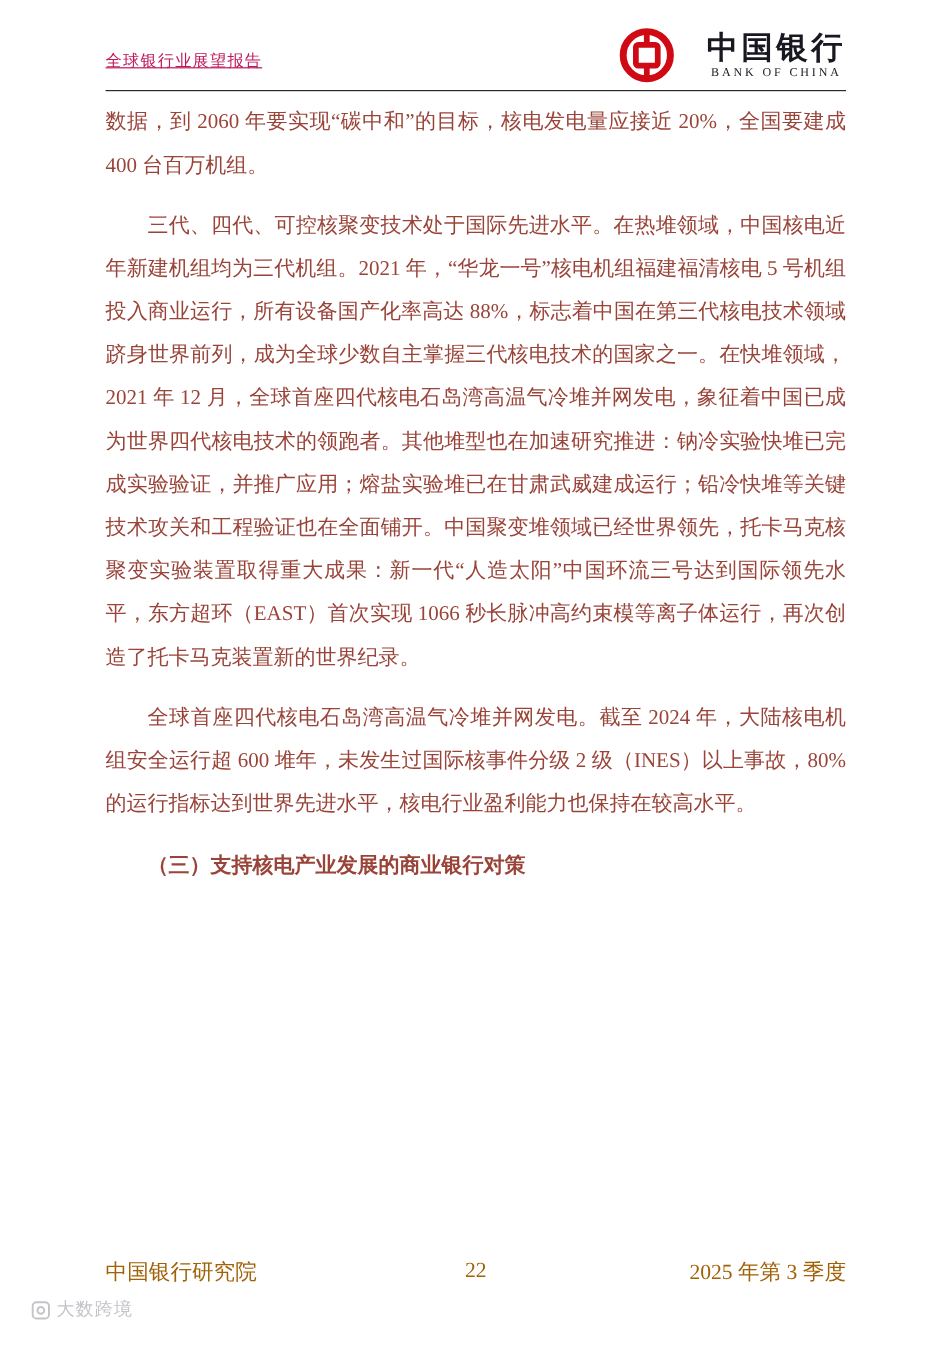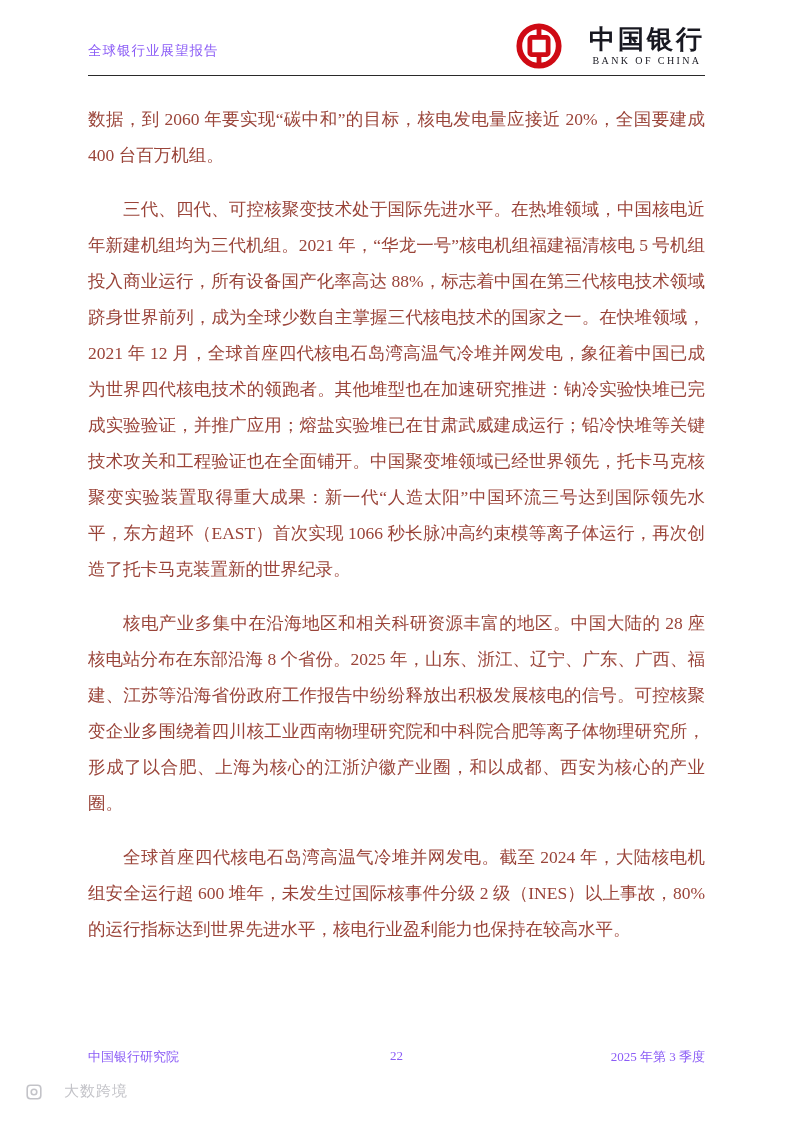--- a/index.html
+++ b/index.html
@@ -15,23 +15,24 @@
   
   .header {
     display: flex;
     justify-content: space-between;
     align-items: flex-end;
     border-bottom: 1.5px solid #2a2a2a;
     padding-bottom: 5px;
   }
   .header-title {
     font-size: 13.5px;
-    color: #8b5cf6;
+    color: #be185d;
     letter-spacing: 1px;
     padding-bottom: 10px;
+    text-decoration: underline;
   }
   .logo { display: flex; align-items: center; gap: 26px; }
   .logo-mark { display: inline-flex; }
   .logo-text { display: inline-block; text-align: center; }
   .logo-cn {
     display: block;
     font-size: 26px;
     font-weight: bold;
     color: #181820;
     letter-spacing: 3px;
@@ -48,58 +49,58 @@
   }
 
   
   .content {
     padding-top: 7px;
     font-size: 17.5px;
     line-height: 36px;
     color: #9a4439;
     text-align: justify;
   }
-  .para { margin-bottom: 14px; text-indent: 2em; margin-top: 18px; }
+  .para { margin-bottom: 14px; text-indent: 2em; }
   .para.no-indent { text-indent: 0; }
   .para strong { font-weight: normal; }
   .section-heading {
     font-size: 17.5px;
     line-height: 36px;
     font-weight: bold;
     color: #9a4439;
     text-indent: 2em;
     text-align: left;
     margin: 16px 0 16px 0;
   }
 
   
   .footer {
     position: absolute;
     left: 88px;
     right: 88px;
     top: 1048px;
     display: flex;
     justify-content: space-between;
-    font-size: 13px;
-    color: #8b5cf6;
+    font-size: 18px;
+    color: #a16207;
   }
   .footer-center {
     position: absolute;
     left: 50%;
     transform: translateX(-50%);
   }
 
   
   .watermark {
     position: absolute;
     left: 26px;
     top: 1082px;
     display: flex;
     align-items: center;
-    gap: 22px;
+    gap: 5px;
     color: #c3c3c8;
     font-size: 15px;
     font-family: "Liberation Sans", "DejaVu Sans", sans-serif;
     letter-spacing: 1px;
   }
   .wm-icon { display: inline-flex; }
 </style>
 </head>
 <body>
 
@@ -121,24 +122,24 @@
         <span class="logo-en">BANK OF CHINA</span>
       </span>
     </div>
   </header>
 
   <main class="content">
     <p class="para no-indent"><span>数据，到 2060 年要实现“碳中和”的目标，核电发电量应接近 20%，全国要建成 400 台百万机组。</span></p>
 
     <p class="para"><strong>三代、四代、可控核聚变技术处于国际先进水平。</strong><span>在热堆领域，中国核电近年新建机组均为三代机组。2021 年，“华龙一号”核电机组福建福清核电 5 号机组投入商业运行，所有设备国产化率高达 88%，标志着中国在第三代核电技术领域跻身世界前列，成为全球少数自主掌握三代核电技术的国家之一。在快堆领域，2021 年 12 月，全球首座四代核电石岛湾高温气冷堆并网发电，象征着中国已成为世界四代核电技术的领跑者。其他堆型也在加速研究推进：钠冷实验快堆已完成实验验证，并推广应用；熔盐实验堆已在甘肃武威建成运行；铅冷快堆等关键技术攻关和工程验证也在全面铺开。中国聚变堆领域已经世界领先，托卡马克核聚变实验装置取得重大成果：新一代“人造太阳”中国环流三号达到国际领先水平，东方超环（EAST）首次实现 1066 秒长脉冲高约束模等离子体运行，再次创造了托卡马克装置新的世界纪录。</span></p>
 
-    <p class="para"><strong>核电产业多集中在沿海地区和相关科研资源丰富的地区。</strong><span>中国大陆的 28 座核电站分布在东部沿海 8 个省份。2025 年，山东、浙江、辽宁、广东、广西、福建、江苏等沿海省份政府工作报告中纷纷释放出积极发展核电的信号。可控核聚变企业多围绕着四川核工业西南物理研究院和中科院合肥等离子体物理研究所，形成了以合肥、上海为核心的江浙沪徽产业圈，和以成都、西安为核心的产业圈。</span></p>
 
     <p class="para"><strong>全球首座四代核电石岛湾高温气冷堆并网发电。</strong><span>截至 2024 年，大陆核电机组安全运行超 600 堆年，未发生过国际核事件分级 2 级（INES）以上事故，80%的运行指标达到世界先进水平，核电行业盈利能力也保持在较高水平。</span></p>
 
+    <h3 class="section-heading">（三）支持核电产业发展的商业银行对策</h3>
 
   </main>
 
   <footer class="footer">
     <span class="footer-left">中国银行研究院</span>
     <span class="footer-center">22</span>
     <span class="footer-right">2025 年第 3 季度</span>
   </footer>
 
   <div class="watermark">

